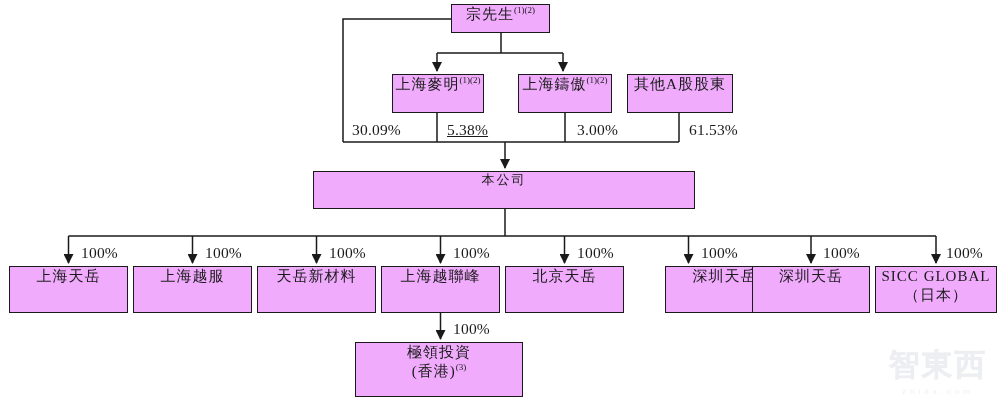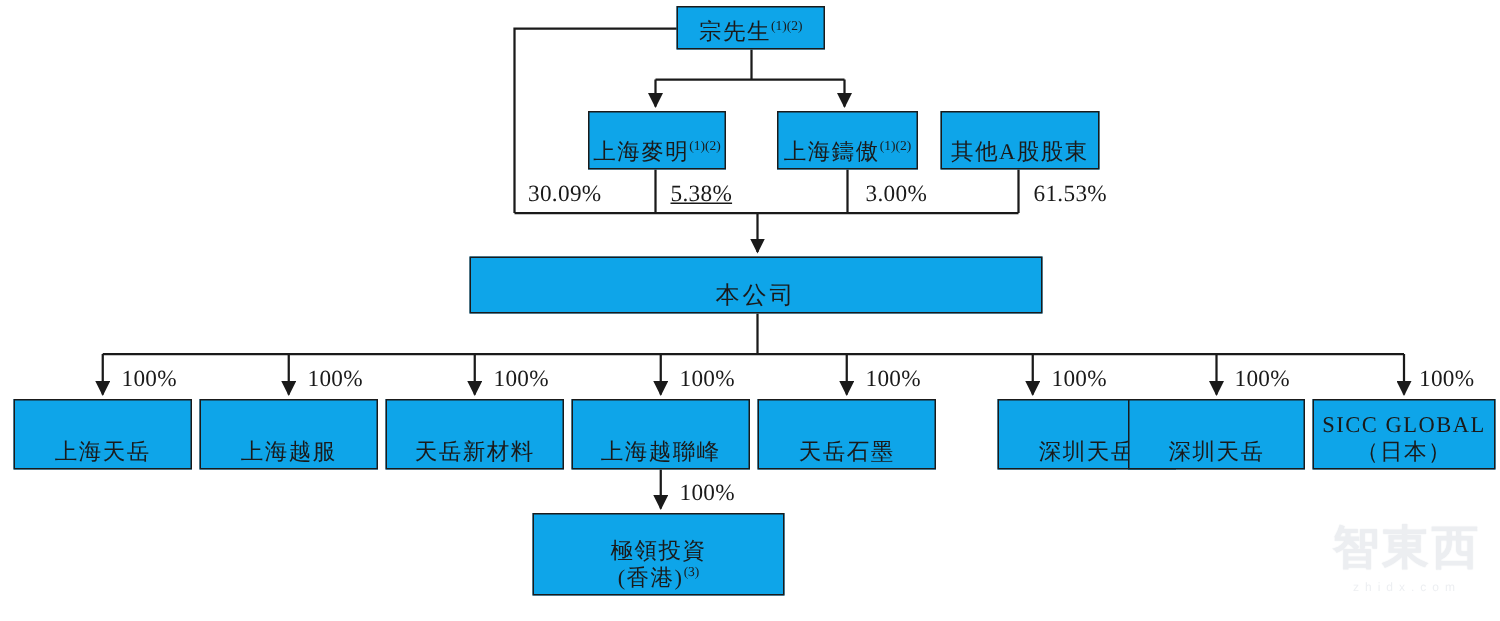--- a/index.html
+++ b/index.html
@@ -14,37 +14,37 @@
     overflow: hidden;
   }
   svg.connectors {
     position: absolute;
     left: 0; top: 0;
     width: 1000px; height: 414px;
   }
   .node {
     position: absolute;
     border: 1.6px solid #1a1a1a;
-    background: #0ea5e9;
+    background: #f0abfc;
     display: flex;
-    align-items: flex-end;
+    align-items: flex-start;
     justify-content: center;
     text-align: center;
     font-size: 15px;
     letter-spacing: 1px;
     line-height: 1.25;
   }
   .node sup {
     font-size: 9px;
     letter-spacing: 0;
     vertical-align: super;
     line-height: 0;
   }
   .node .two-line { display: block; }
-  .company-node { font-size: 16px; letter-spacing: 2px; }
+  .company-node { font-size: 13px; letter-spacing: 2px; }
   .pct {
     position: absolute;
     font-size: 15.5px;
     letter-spacing: 0.2px;
     white-space: nowrap;
   }
   .watermark {
     position: absolute;
     left: 878px;
     top: 344px;
@@ -149,21 +149,21 @@
   <div class="node" style="left:257px; top:266px; width:119px; height:47px;">
       <span>天岳新材料</span>
     </div>
   <div class="node" style="left:133px; top:266px; width:119px; height:47px;">
       <span>上海越服</span>
     </div>
   <div class="node" style="left:381px; top:266px; width:119px; height:47px;">
       <span>上海越聯峰</span>
     </div>
   <div class="node" style="left:505px; top:266px; width:119px; height:47px;">
-      <span>天岳石墨</span>
+      <span>北京天岳</span>
     </div>
   <div class="node" style="left:629px; top:266px; width:119px; height:47px;margin-left:36px;">
       <span>深圳天岳</span>
     </div>
   <div class="node" style="left:752px; top:266px; width:118px; height:47px;">
       <span>深圳天岳</span>
     </div>
   <div class="node" style="left:875px; top:266px; width:122px; height:47px;">
     <span class="two-line">
       <span style="display:block;">SICC GLOBAL</span>

